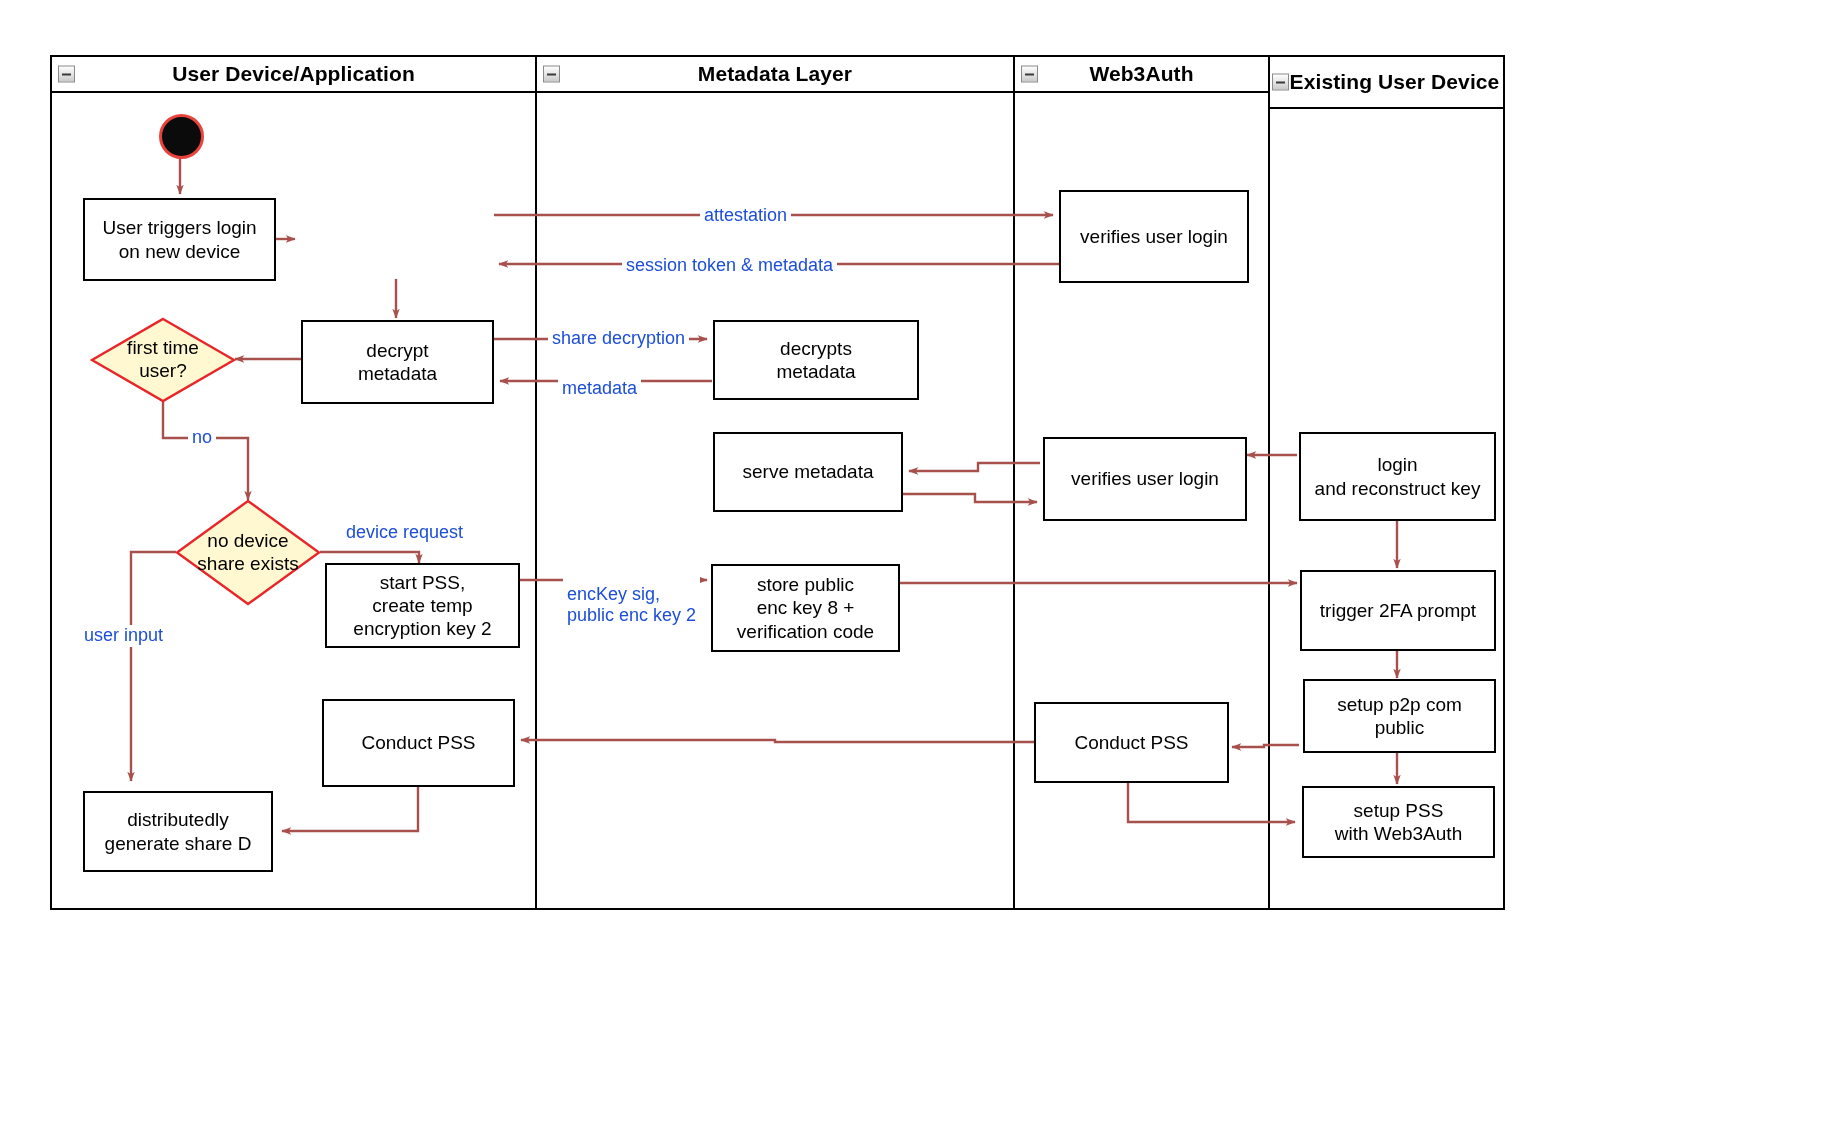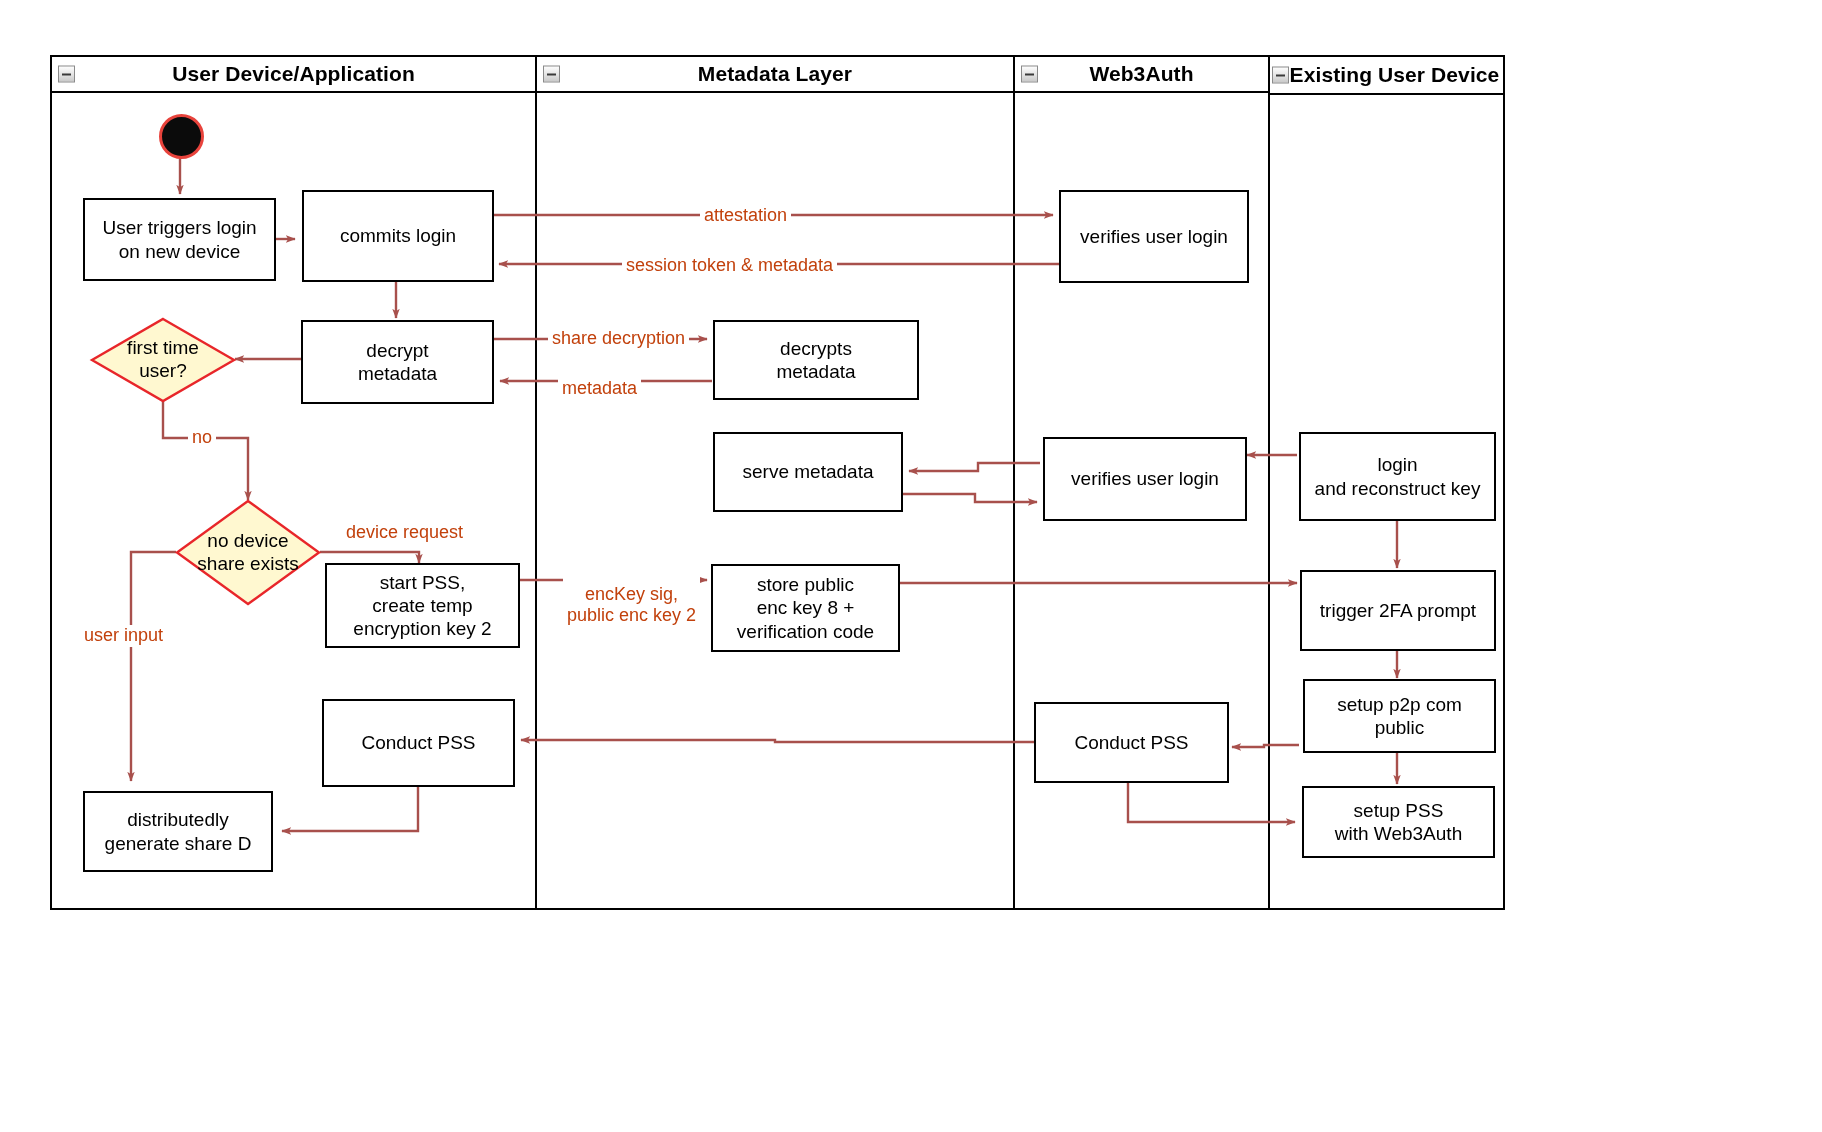--- a/index.html
+++ b/index.html
@@ -32,22 +32,22 @@
     display:flex;align-items:center;justify-content:center;text-align:center;
     font-size:19px;color:#000;line-height:1.2;}
   .start-node{position:absolute;border-radius:50%;background:#0b0b0b;border:3px solid #e8433c;box-sizing:border-box;}
 
   
   .edges{position:absolute;left:0;top:0;width:1822px;height:1132px;pointer-events:none;}
   .edge{fill:none;stroke:#a8504c;stroke-width:2.4;}
   .ahead{fill:#a8504c;}
 
   
-  .elabel{position:absolute;font-size:18px;color:#c2410c;background:#fff;
-    padding:0 4px;white-space:nowrap;line-height:1.2;text-align:center;}
+  .elabel{position:absolute;font-size:18px;color:#1d4ed8;background:#fff;
+    padding:0 4px;white-space:nowrap;line-height:1.2;text-align:left;}
 </style>
 </head>
 <body>
 
 <div id="canvas">
 
   <div class="pool" style="left:50px;top:55px;width:1455px;height:855px;"></div>
 
   <div class="lane-header" style="left:52px;top:57px;width:485px;height:36px;">
     <span class="collapse">
@@ -60,21 +60,21 @@
         <i></i>
       </span>
     <span class="lane-title">Metadata Layer</span>
   </div>
   <div class="lane-header" style="left:1015px;top:57px;width:255px;height:36px;">
     <span class="collapse">
         <i></i>
       </span>
     <span class="lane-title">Web3Auth</span>
   </div>
-  <div class="lane-header last" style="left:1270px;top:57px;width:233px;height:38px;">
+  <div class="lane-header last" style="left:1270px;top:57px;width:233px;height:52px;">
     <span class="collapse tight">
         <i></i>
       </span>
     <span class="lane-title" style="padding-left:16px;">Existing User Device</span>
   </div>
 
   <div class="lane-body" style="left:52px;top:93px;width:485px;height:815px;"></div>
   <div class="lane-body" style="left:537px;top:93px;width:478px;height:815px;"></div>
   <div class="lane-body" style="left:1015px;top:93px;width:255px;height:815px;"></div>
   <div class="lane-body last" style="left:1270px;top:93px;width:233px;height:815px;"></div>
@@ -133,23 +133,20 @@
     <path class="edge" d="M418,787 L418,831 L282,831" marker-end="url(#ar)"></path>
   </svg>
 
   <div class="start-node" style="left:159px;top:114px;width:45px;height:45px;"></div>
 
   <div class="node" style="left:83px;top:198px;width:193px;height:83px;">
     <span style="white-space: pre-line;">User triggers login
 on new device</span>
   </div>
 
-  <div class="node" style="left:302px;top:190px;width:192px;height:92px;">
-    <span>commits login</span>
-  </div>
 
   <div class="node" style="left:1059px;top:190px;width:190px;height:93px;">
     <span>verifies user login</span>
   </div>
 
   <div class="node" style="left:301px;top:320px;width:193px;height:84px;">
     <span style="white-space: pre-line;">decrypt
 metadata</span>
   </div>
 

